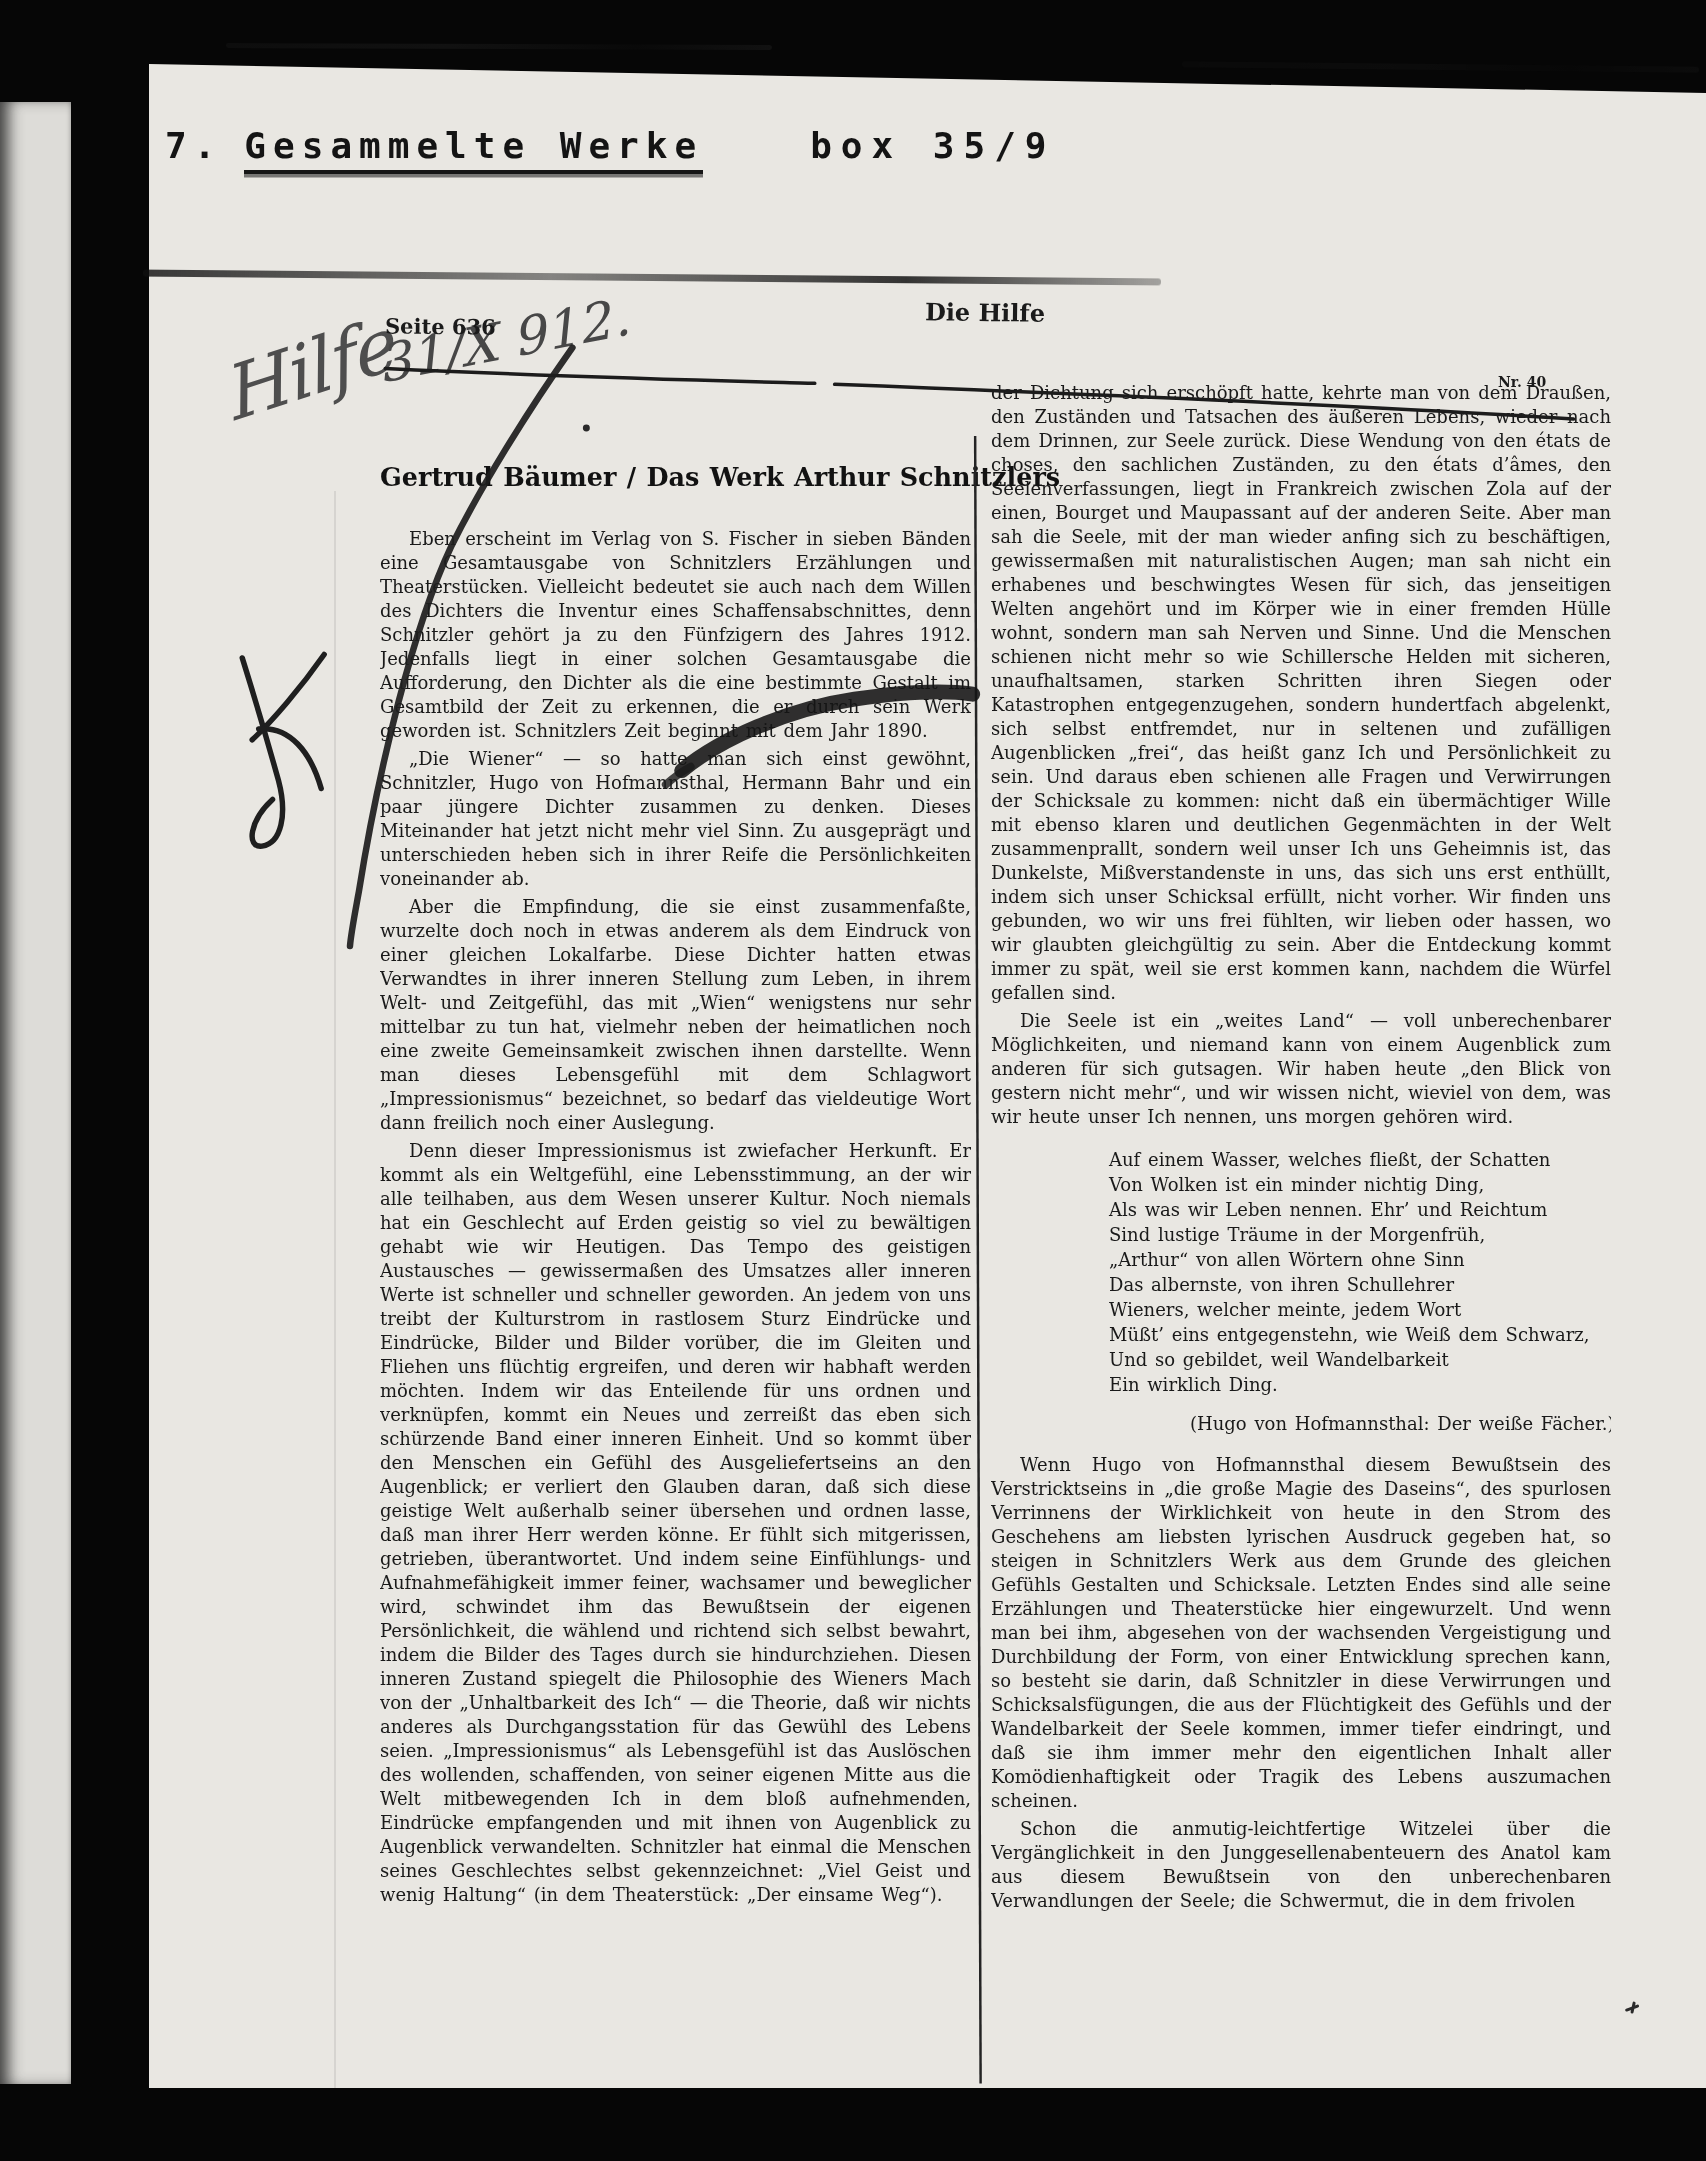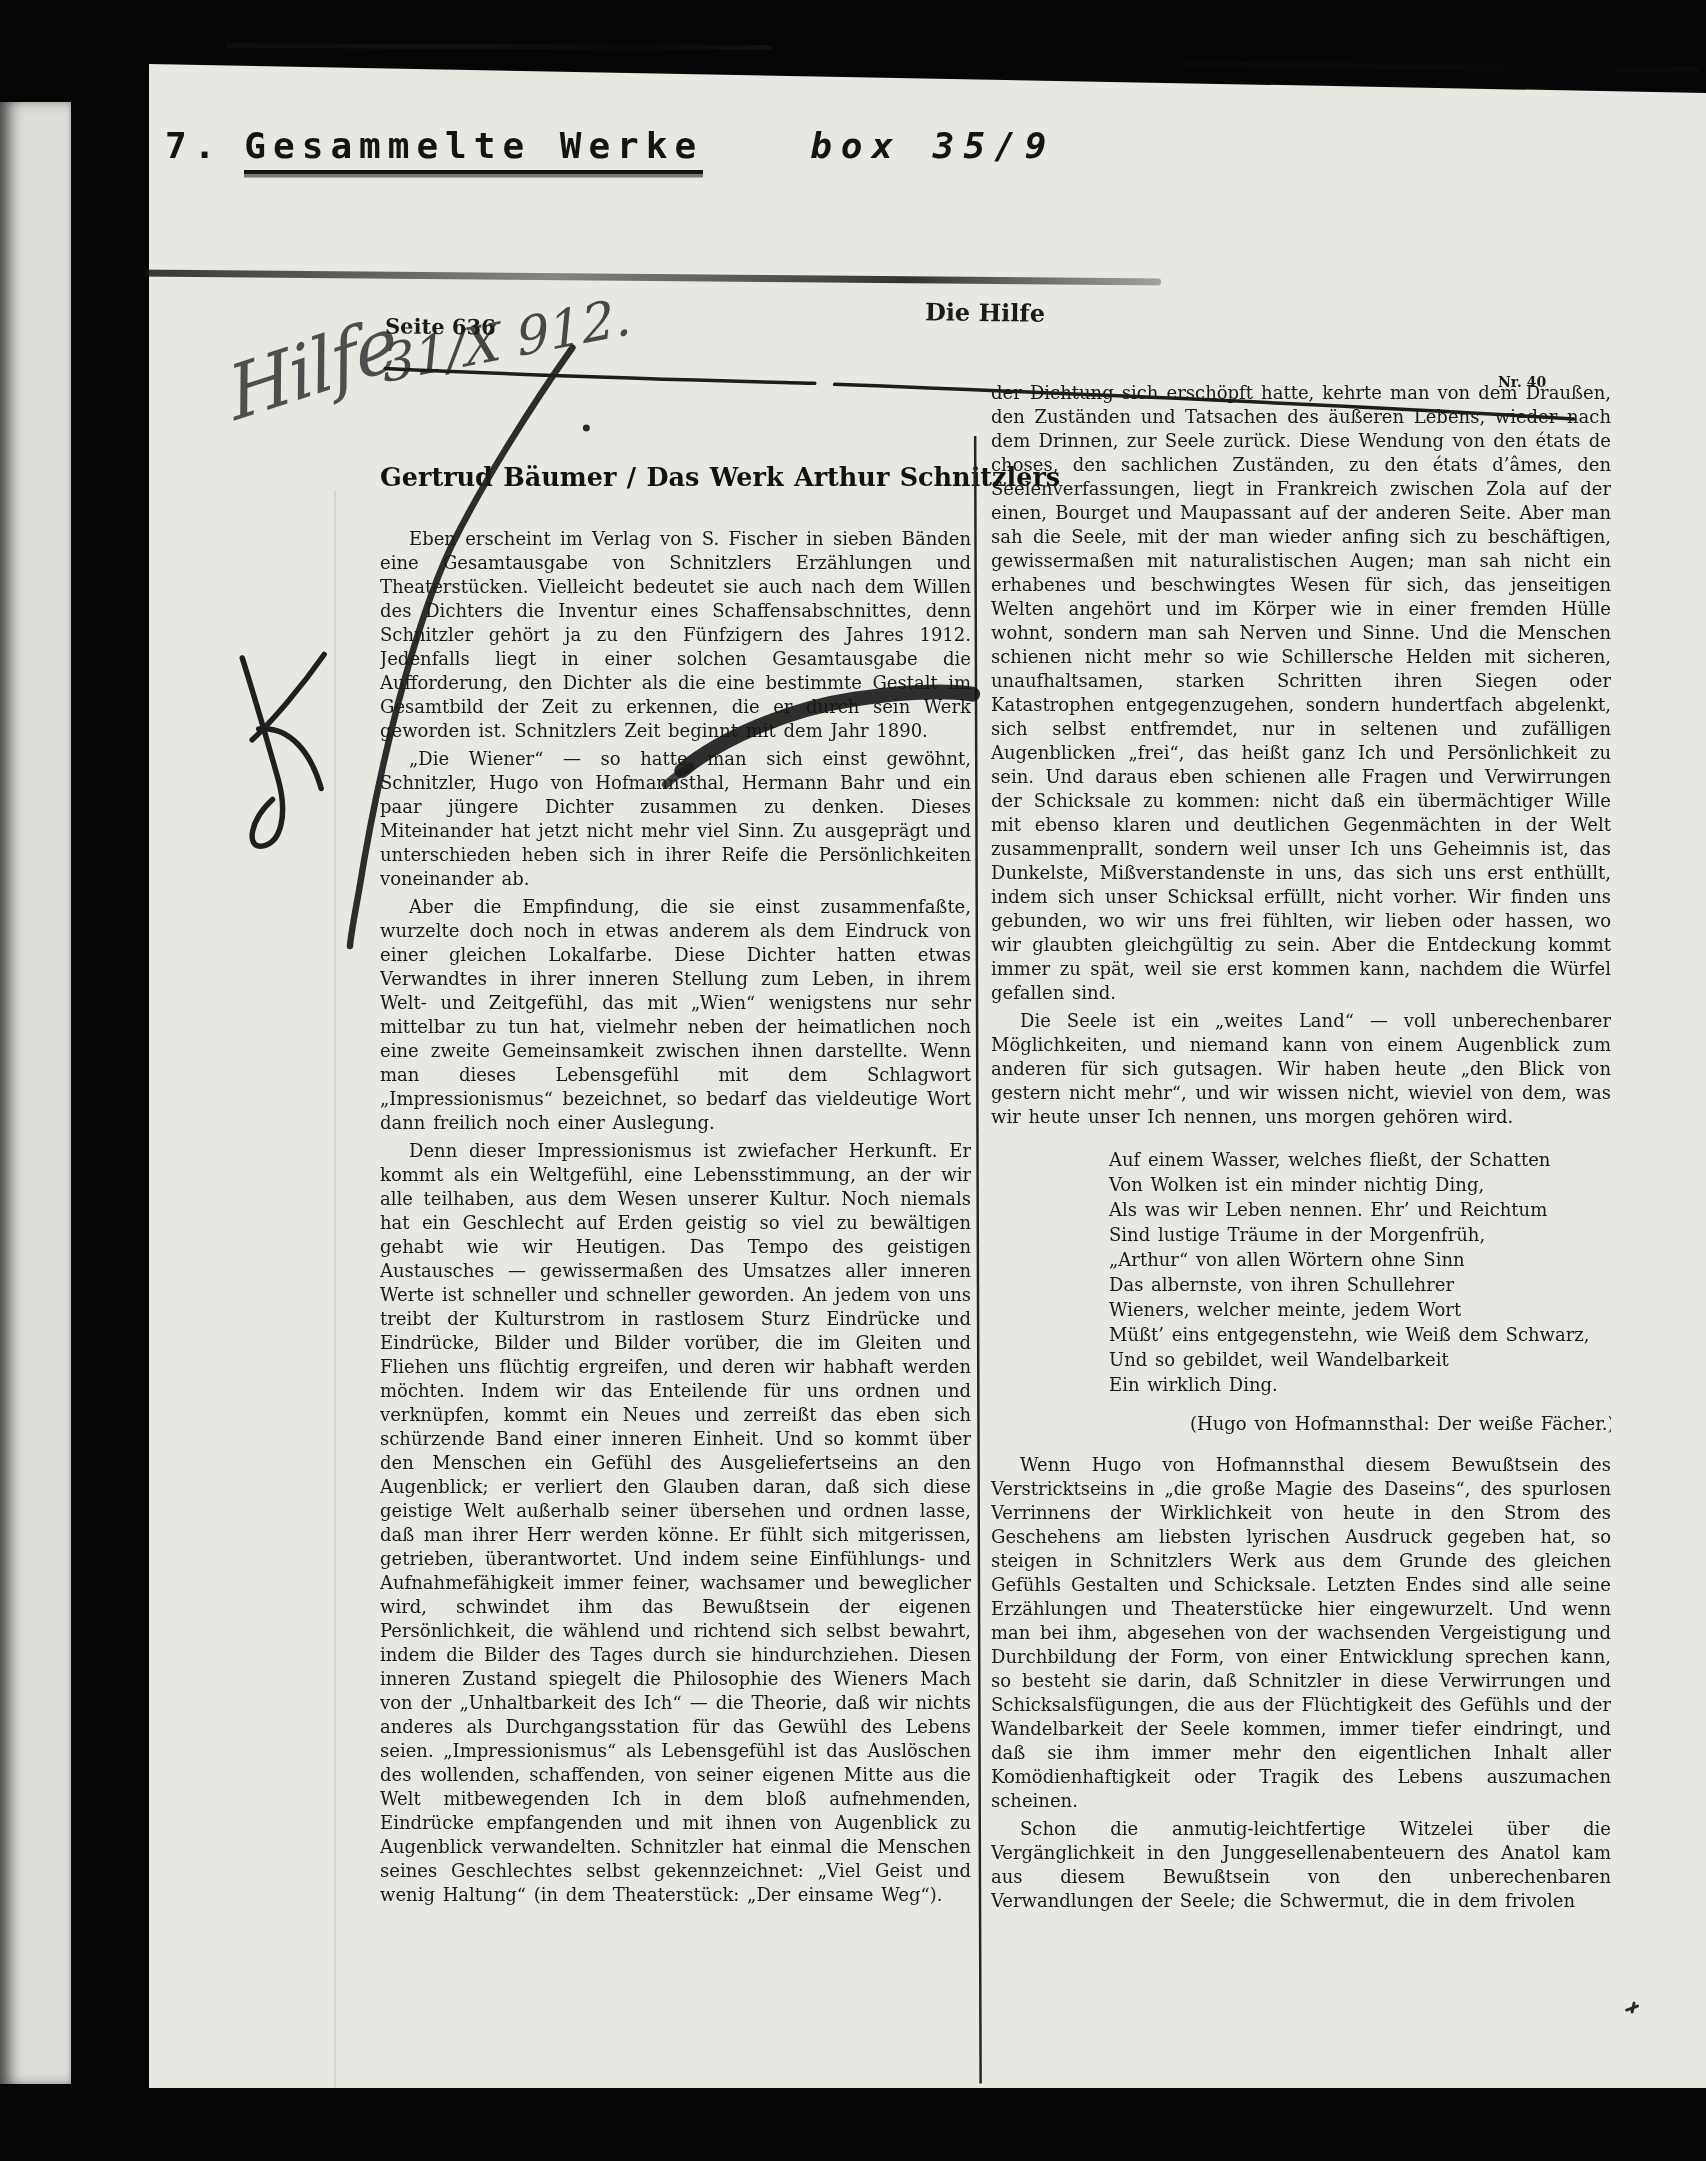--- a/index.html
+++ b/index.html
@@ -12,21 +12,21 @@
   #main-page{position:absolute;left:149px;top:64px;width:1558px;height:2024px;background:#e9e7e2;
              clip-path:polygon(0 0,100% 29px,100% 100%,0 100%);}
   #page-crease{position:absolute;left:185px;top:427px;width:2px;height:1654px;background:rgba(0,0,0,.08);}
 
   
   #archive-header{position:absolute;left:165px;top:125px;display:flex;align-items:baseline;
                   font-family:"DejaVu Sans Mono", monospace;font-weight:bold;color:#141414;
                   font-size:36px;letter-spacing:7px;white-space:nowrap;}
   #archive-header .num{margin-right:22px;}
   #archive-header .ttl{border-bottom:4px solid #161616;box-shadow:0 3.5px 0 rgba(25,25,25,.55);padding-bottom:4px;}
-  #archive-header .box{margin-left:107px;letter-spacing:9px;font-style:italic;}
+  #archive-header .box{margin-left:107px;letter-spacing:9px;}
 
   
   .smear{position:absolute;background:linear-gradient(90deg,rgba(15,15,15,.9),rgba(30,30,30,.55) 40%,rgba(10,10,10,.9) 75%,rgba(40,40,40,.4));border-radius:3px;}
   #smear-top{left:226px;top:44px;width:546px;height:4.5px;transform:rotate(.2deg);opacity:.85;}
   #smear-top2{left:1182px;top:64px;width:517px;height:6px;opacity:.45;filter:blur(0.5px);transform:rotate(.6deg);}
   #smear-under-header{left:143px;top:274px;width:1018px;height:6.5px;transform:rotate(.5deg);opacity:.9;filter:blur(0.2px);}
 
   
   .pencil{position:absolute;color:#4e4e4e;font-style:italic;font-family:"DejaVu Serif", serif;white-space:nowrap;}
   #pencil-word{left:226px;top:325px;font-size:74px;transform:rotate(-18deg) skewX(-8deg);letter-spacing:-2px;}

